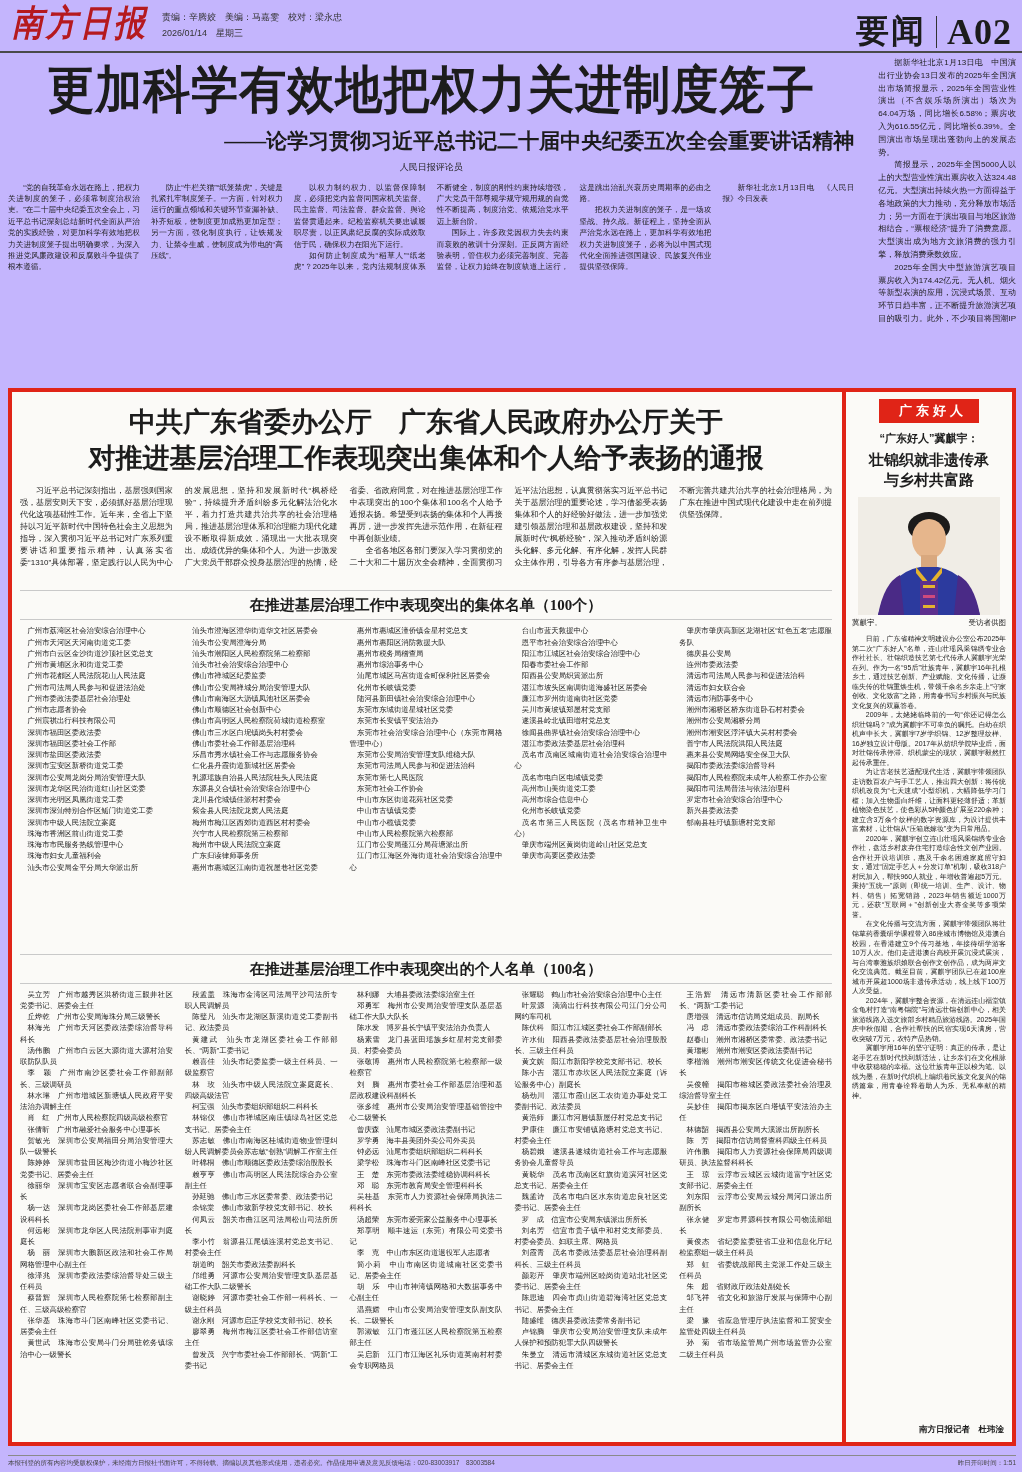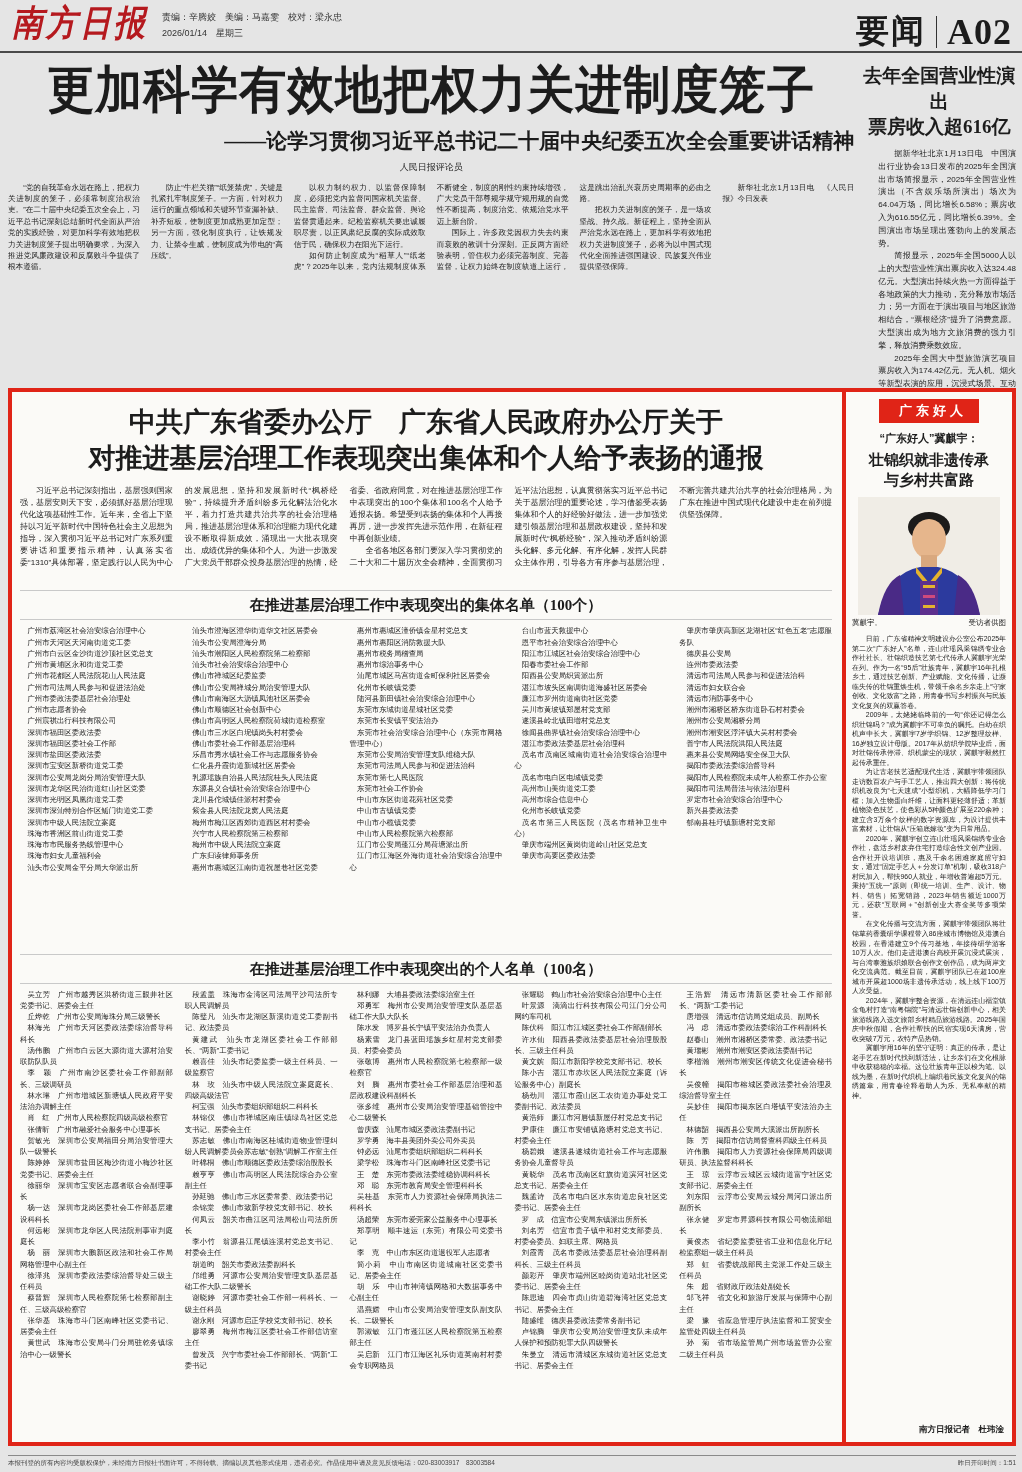--- a/index.html
+++ b/index.html
@@ -1,16 +1,16 @@
 <!DOCTYPE html>
 <html><head>
 <meta charset="utf-8">
 <style>
   html,body{margin:0;padding:0;background:#9a9a9a;}
-  .page{position:relative;width:1022px;height:1472px;margin:0 auto;background:#e5e5e5;color:#1c1c1c;
+  .page{position:relative;width:1022px;height:1472px;margin:0 auto;background:#c4b5fd;color:#1c1c1c;
         font-family:"Liberation Sans","DejaVu Sans",sans-serif;overflow:hidden;}
   
   .masthead{display:flex;align-items:flex-start;padding:7px 10px 0 12px;height:44px;border-bottom:2px solid #4a4a4a;}
   .logo{font-family:"Liberation Serif","DejaVu Serif",serif;font-style:italic;font-weight:bold;
         font-size:31px;color:#b5191e;letter-spacing:3px;line-height:1;transform:scaleY(1.15);}
   .mast-meta{margin-left:14px;font-size:9px;color:#333;line-height:1.8;padding-top:2px;}
   .mast-right{margin-left:auto;display:flex;align-items:center;font-family:"Liberation Serif","DejaVu Serif",serif;padding-top:2px;}
   .section-name{font-size:33px;font-weight:bold;letter-spacing:2px;}
   .mast-divider{width:1px;height:32px;background:#333;margin:0 10px;}
   .page-no{font-size:36px;font-weight:bold;letter-spacing:1px;}
@@ -90,24 +90,20 @@
           <p>“党的自我革命永远在路上，把权力关进制度的笼子，必须靠制度治权治吏。”在二十届中央纪委五次全会上，习近平总书记深刻总结新时代全面从严治党的实践经验，对更加科学有效地把权力关进制度笼子提出明确要求，为深入推进党风廉政建设和反腐败斗争提供了根本遵循。</p>
           <p>防止“牛栏关猫”“纸笼禁虎”，关键是扎紧扎牢制度笼子。一方面，针对权力运行的重点领域和关键环节查漏补缺、补齐短板，使制度更加成熟更加定型；另一方面，强化制度执行，让铁规发力、让禁令生威，使制度成为带电的“高压线”。</p>
           <p>以权力制约权力、以监督保障制度，必须把党内监督同国家机关监督、民主监督、司法监督、群众监督、舆论监督贯通起来。纪检监察机关要忠诚履职尽责，以正风肃纪反腐的实际成效取信于民，确保权力在阳光下运行。</p>
           <p>如何防止制度成为“稻草人”“纸老虎”？2025年以来，党内法规制度体系不断健全，制度的刚性约束持续增强，广大党员干部尊规学规守规用规的自觉性不断提高，制度治党、依规治党水平迈上新台阶。</p>
           <p>国际上，许多政党因权力失去约束而衰败的教训十分深刻。正反两方面经验表明，管住权力必须完善制度、完善监督，让权力始终在制度轨道上运行，这是跳出治乱兴衰历史周期率的必由之路。</p>
           <p>把权力关进制度的笼子，是一场攻坚战、持久战。新征程上，坚持全面从严治党永远在路上，更加科学有效地把权力关进制度笼子，必将为以中国式现代化全面推进强国建设、民族复兴伟业提供坚强保障。</p>
           <p>新华社北京1月13日电　《人民日报》今日发表</p>
         </div>
     </div>
     <div class="rail">
-      <div class="rail-title">
-        <span>去年全国营业性演出</span><br>
-        <span>票房收入超616亿</span>
-      </div>
       <div class="rail-body">
           <p>据新华社北京1月13日电　中国演出行业协会13日发布的2025年全国演出市场简报显示，2025年全国营业性演出（不含娱乐场所演出）场次为64.04万场，同比增长6.58%；票房收入为616.55亿元，同比增长6.39%。全国演出市场呈现出蓬勃向上的发展态势。</p>
           <p>简报显示，2025年全国5000人以上的大型营业性演出票房收入达324.48亿元。大型演出持续火热一方面得益于各地政策的大力推动，充分释放市场活力；另一方面在于演出项目与地区旅游相结合，“票根经济”提升了消费意愿。大型演出成为地方文旅消费的强力引擎，释放消费乘数效应。</p>
           <p>2025年全国大中型旅游演艺项目票房收入为174.42亿元。无人机、烟火等新型表演的应用，沉浸式场景、互动环节日趋丰富，正不断提升旅游演艺项目的吸引力。此外，不少项目将国潮IP与文旅深度融合，让更多传统艺术焕发新生。</p>
         </div>
     </div>
   </div>
 
   <div class="red-box">
 

